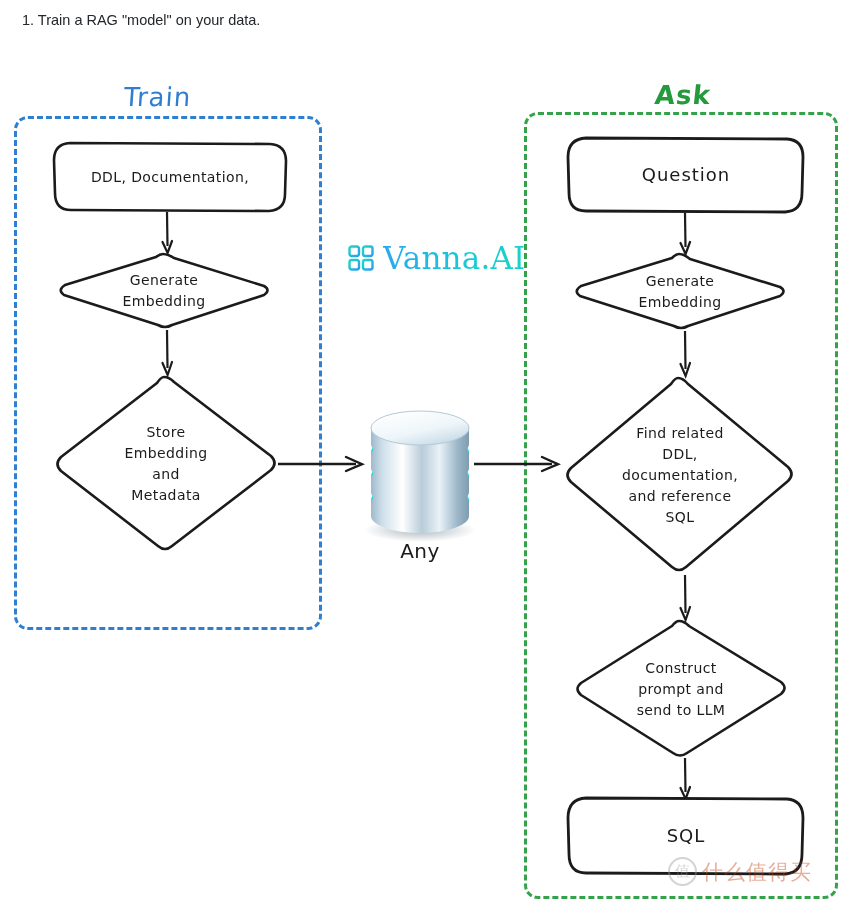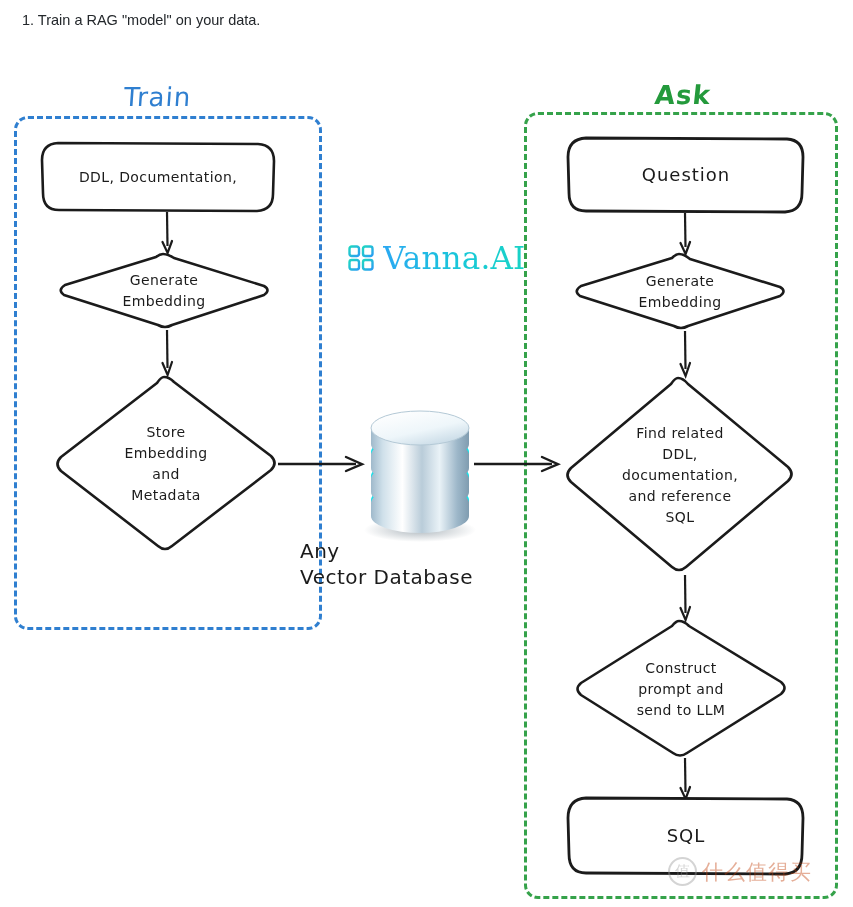--- a/index.html
+++ b/index.html
@@ -116,21 +116,21 @@
     left: 358px;
     top: 404px;
     width: 124px;
     height: 138px;
   }
   #db-caption {
     position: absolute;
     left: 300px;
     top: 538px;
     width: 240px;
-    text-align: left;
+    text-align: center;
     font-family: "DejaVu Sans", sans-serif;
     font-size: 20px;
     line-height: 26px;
     color: #1b1b1b;
     letter-spacing: 0.5px;
   }
   #db-caption span { display: block; white-space: pre; }
 
   
   #vanna-logo {
@@ -196,21 +196,21 @@
 <div id="intro">
   <div class="intro-line">1. Train a RAG "model" on your data.</div>
 </div>
 
 <div class="panel" id="panel-train"></div>
 <div class="panel" id="panel-ask"></div>
 
 <div class="panel-title" id="title-train">Train</div>
 <div class="panel-title" id="title-ask">Ask</div>
 
-<div class="node" id="train-node-ddl" style="left:40px; top:141px; width:236px; height:72px;">
+<div class="node" id="train-node-ddl" style="left:52px; top:141px; width:236px; height:72px;">
   <svg width="236" height="72" viewBox="0 0 236 72">
     <path d="M 18 2 L 218 3 Q 234 4 234 20 L 233 53 Q 233 69 217 70 L 19 69 Q 3 69 3 52 L 2 19 Q 2 3 18 2 Z" fill="#ffffff" stroke="#1b1b1b" stroke-width="2.6" stroke-linejoin="round"></path>
   </svg>
   <div class="node-label">
     <span>DDL, Documentation,</span>
   </div>
 </div>
 
 <div class="connector" style="left:158px; top:212px; width:20px; height:44px;">
   <svg width="20" height="44" viewBox="0 0 20 44">
@@ -311,21 +311,20 @@
       <ellipse cx="62" cy="51" rx="49" ry="17" fill="url(#gBody)"></ellipse>
 
       <path d="M 13 24 L 13 40 A 49 17 0 0 0 111 40 L 111 24 Z" fill="url(#gBody)"></path>
       <ellipse cx="62" cy="24" rx="49" ry="17" fill="url(#gTop)" stroke="#b4c9d6" stroke-width="1"></ellipse>
     </g>
   </svg>
 </div>
 
 <div id="db-caption">
   <span>Any</span>
-  <span>Vector Database</span>
 </div>
 
 <div class="connector" style="left:474px; top:452px; width:86px; height:24px;">
   <svg width="86" height="24" viewBox="0 0 86 24">
     <path d="M 0 12 L 78 12" fill="none" stroke="#1b1b1b" stroke-width="2.4"></path>
     <path d="M 68 5 L 84 12.2 L 68 19" fill="none" stroke="#1b1b1b" stroke-width="2.4" stroke-linecap="round"></path>
   </svg>
 </div>
 
 <div class="node" id="ask-node-question" style="left:566px; top:136px; width:240px; height:78px;">

